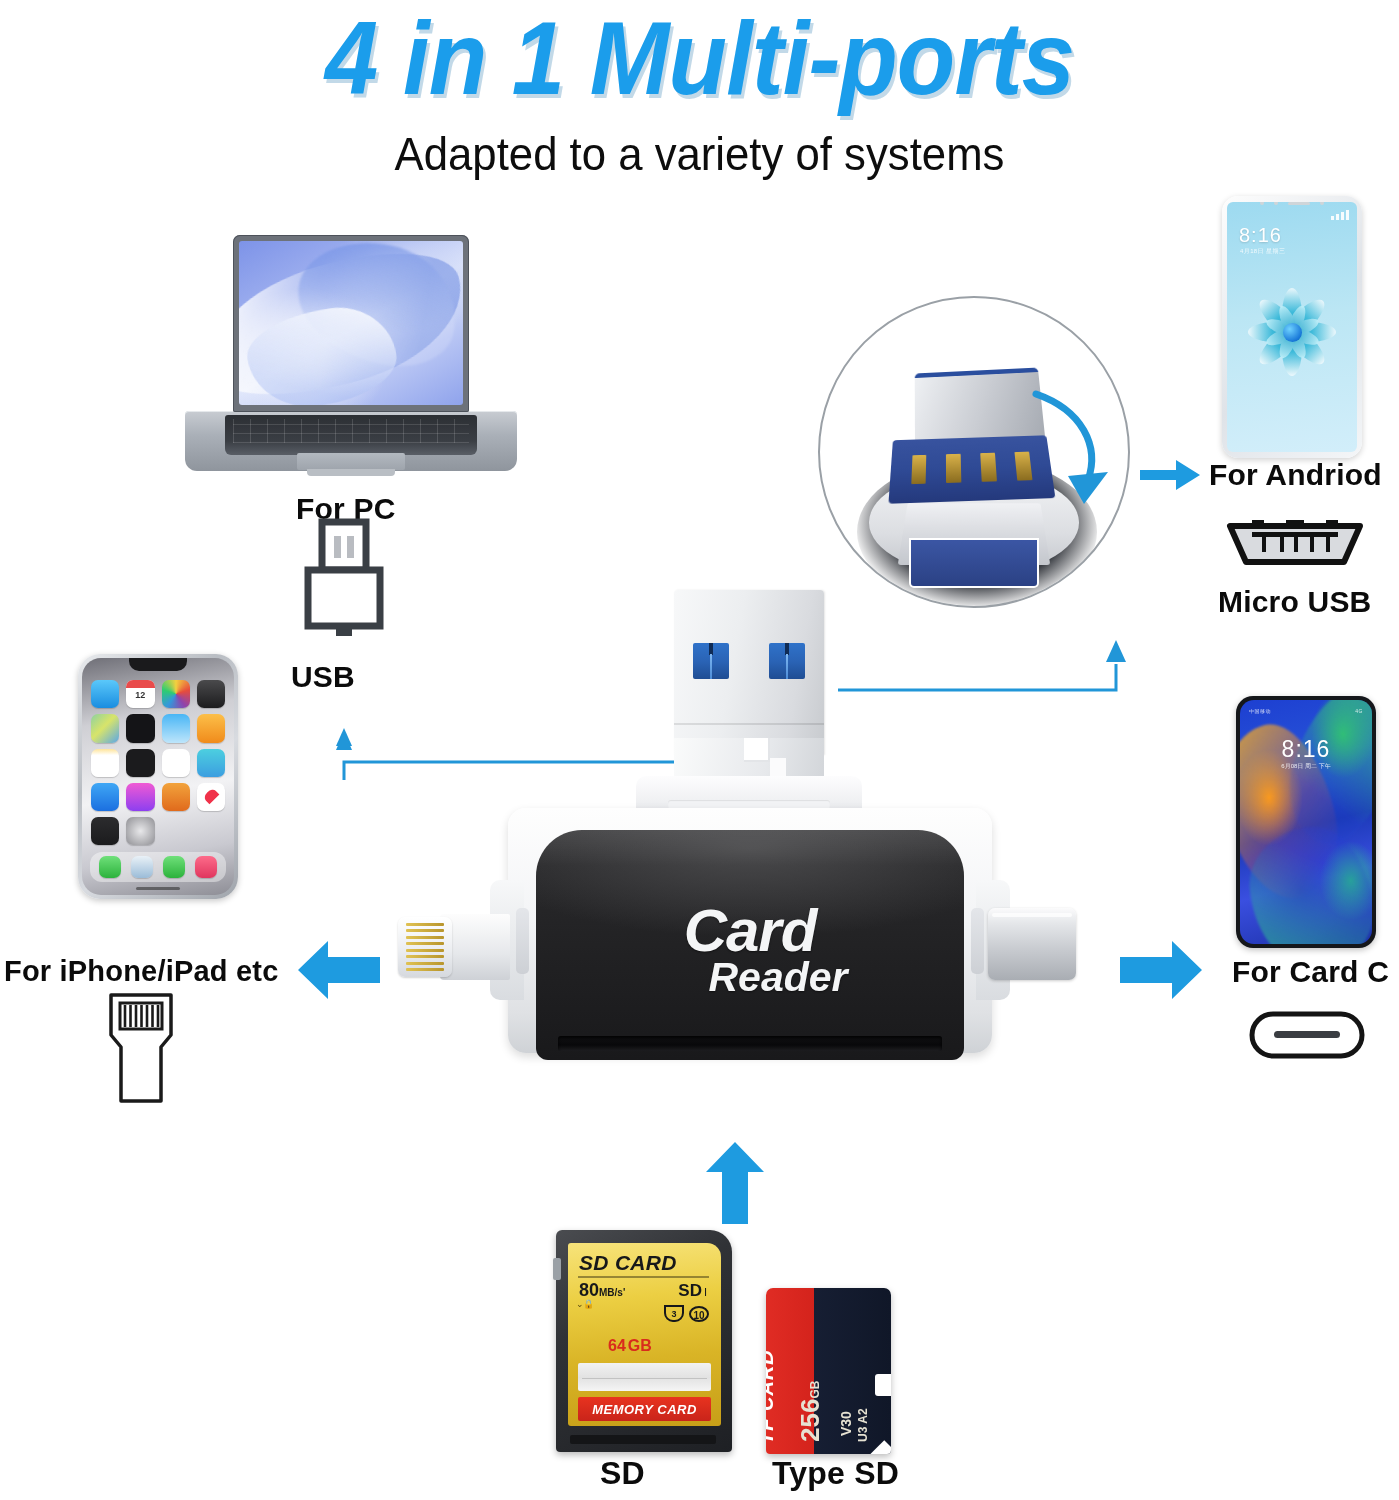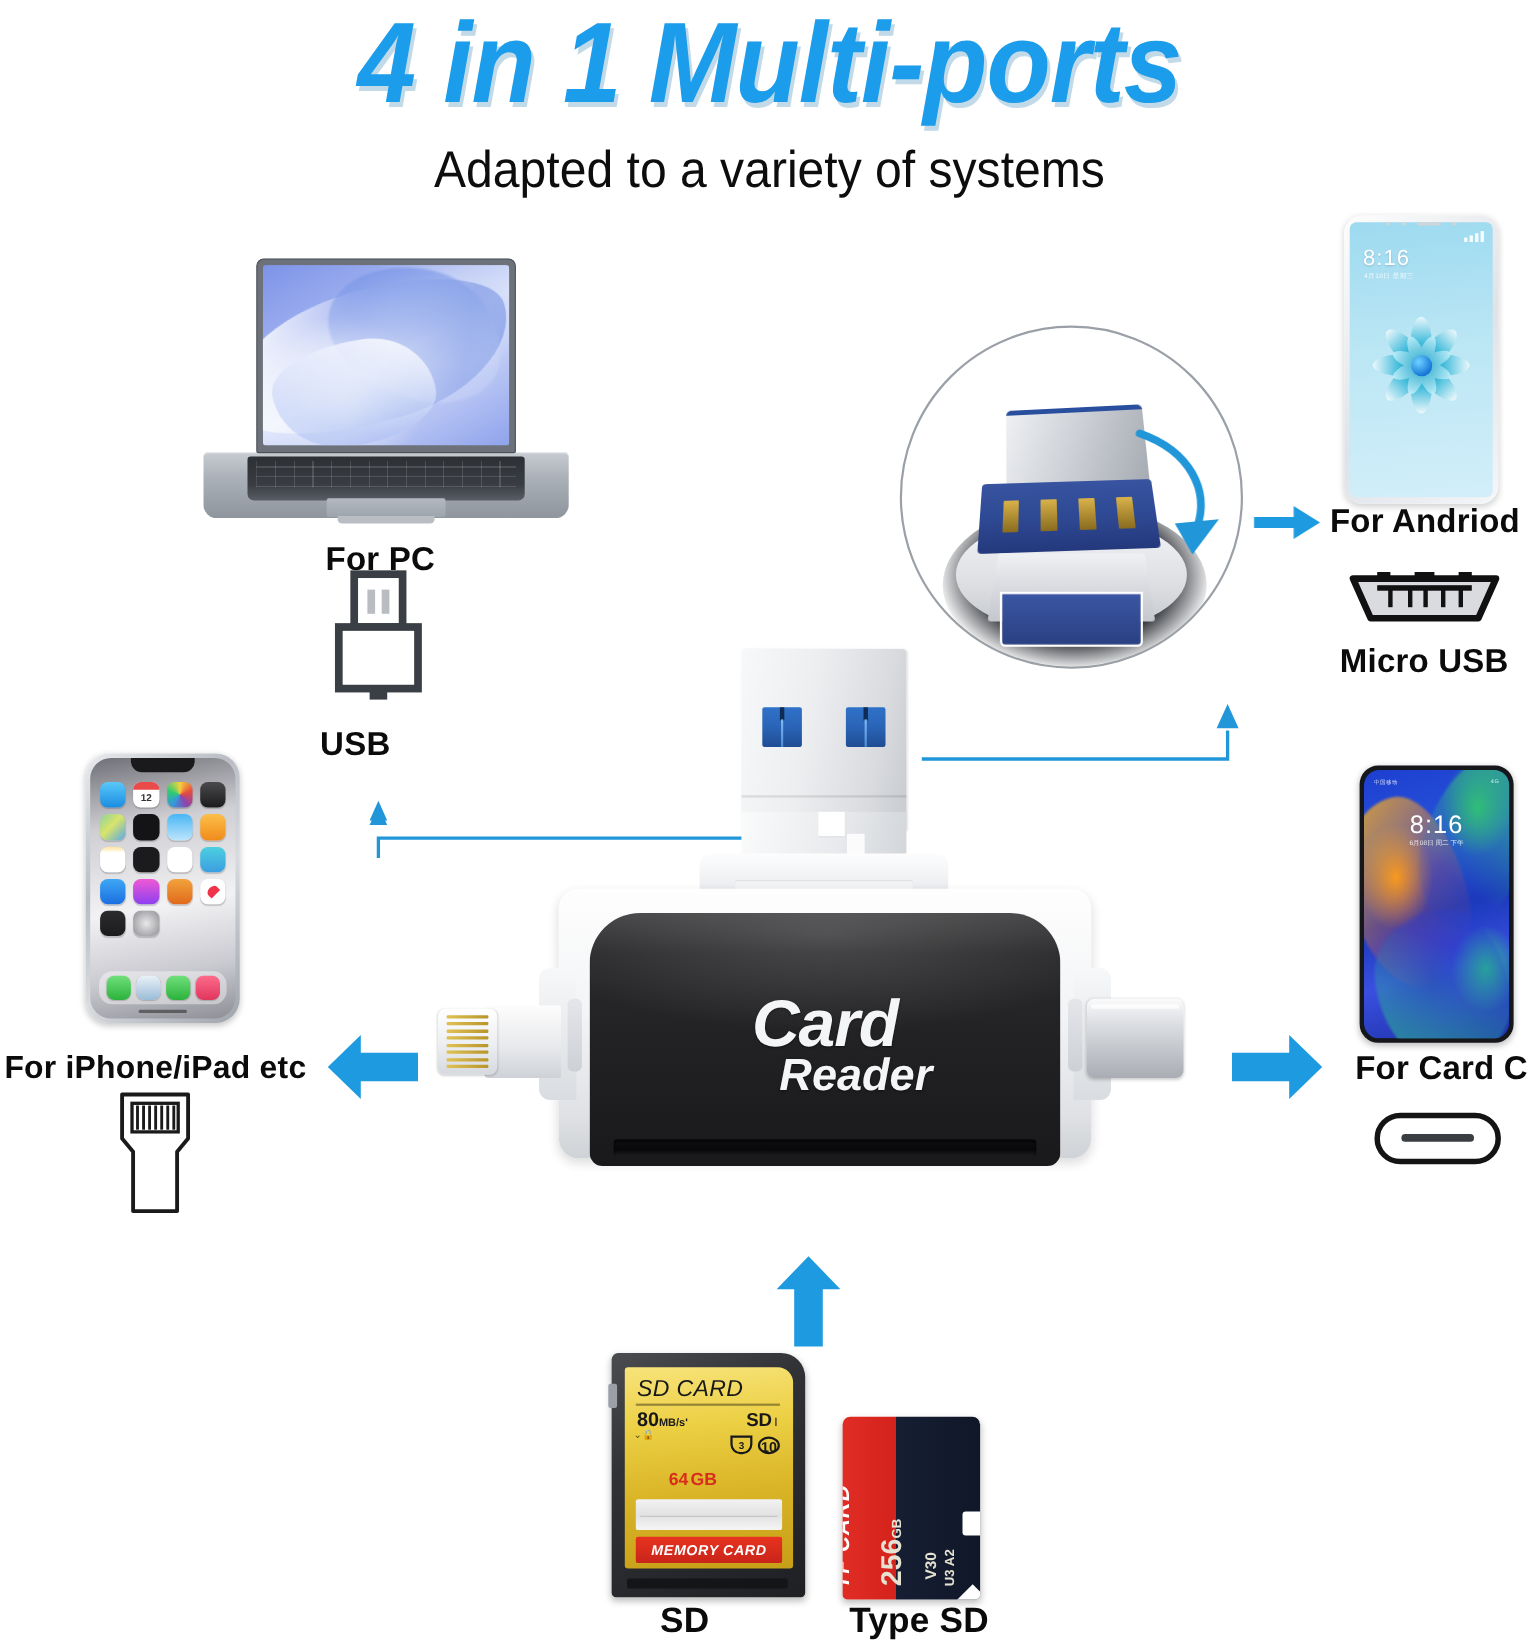--- a/index.html
+++ b/index.html
@@ -93,21 +93,21 @@
   .lt-pad{
     position:absolute; left:112px; top:218px; width:108px; height:17px;
     background:linear-gradient(180deg,#b3b9c0,#9ea4ac); border-radius:2px;
   }
   .lt-foot{
     position:absolute; left:122px; top:234px; width:88px; height:7px;
     background:#b9bec4; border-radius:0 0 4px 4px;
   }
 
   
-  #iphone { position:absolute; left:78px; top:685px; width:140px; height:245px; }
+  #iphone { position:absolute; left:78px; top:654px; width:160px; height:245px; }
   .ip-body{
     position:absolute; inset:0; border-radius:22px;
     background: linear-gradient(135deg,#e9ebee,#b9bdc3 35%,#d8dbe0 60%,#9fa4ab);
     padding:4px;
     box-shadow:0 2px 6px rgba(0,0,0,.22);
   }
   .ip-screen{
     width:100%; height:100%; border-radius:19px; overflow:hidden; position:relative;
     background: linear-gradient(170deg,#6f6f77 0%, #cfcfd4 26%, #f2f2f4 56%, #c9c9d0 80%, #8e8e96 100%);
   }
@@ -393,40 +393,40 @@
     position:absolute; left:-3px; top:28px; width:8px; height:22px;
     background:#9aa0a6; border-radius:2px;
   }
   .sd-label{
     position:absolute; left:12px; top:13px; right:11px; bottom:26px;
     background:linear-gradient(175deg,#f7e37a 0%, #eccf43 30%, #d9b426 62%, #c79f18 100%);
     border-radius:3px 14px 3px 3px;
     overflow:hidden;
   }
   .sd-name{
-    position:absolute; left:11px; top:8px; font-size:21px; font-weight:normal; font-style:italic;
+    position:absolute; left:11px; top:8px; font-size:21px; font-weight:bold; font-style:italic;
     color:#17181a; letter-spacing:.3px;
   }
   .sd-rule{ position:absolute; left:10px; right:12px; top:33px; height:2px; background:rgba(40,35,10,.45); }
   .sd-speed{
     position:absolute; left:11px; top:37px; font-size:18px; font-weight:bold; color:#17181a;
   }
   .sd-speed small{ font-size:10px; font-weight:bold; }
   .sd-sdlogo{
     position:absolute; right:14px; top:38px; font-size:17px; font-weight:bold; color:#17181a;
   }
   .sd-sdlogo .one{ font-size:11px; font-weight:normal; margin-left:2px; }
   .sd-marks{ position:absolute; right:12px; top:62px; display:flex; gap:5px; align-items:center; }
   .sd-u3{
     width:20px; height:17px; border:2px solid #17181a; border-radius:0 0 9px 9px;
     font-size:9px; font-weight:bold; color:#17181a; text-align:center; line-height:14px;
   }
   .sd-c10{
     width:20px; height:16px; border:2px solid #17181a; border-radius:50%;
-    font-size:13px; font-weight:bold; color:#17181a; text-align:center; line-height:16px;
+    font-size:10px; font-weight:bold; color:#17181a; text-align:center; line-height:16px;
   }
   .sd-wifi{ position:absolute; left:8px; top:56px; font-size:9px; color:#5b4d12; }
   .sd-cap{
     position:absolute; left:10px; top:78px; color:#d92c1c;
     font-size:35px; font-weight:bold; line-height:36px;margin-left:28px;
   }
   .sd-cap span{ font-size:16px; font-weight:bold; margin-left:2px; }
   .sd-write{
     position:absolute; left:10px; right:10px; top:120px; height:28px;
     background:linear-gradient(180deg,#f2f2f2,#e2e2e2 52%,#f5f5f5);

